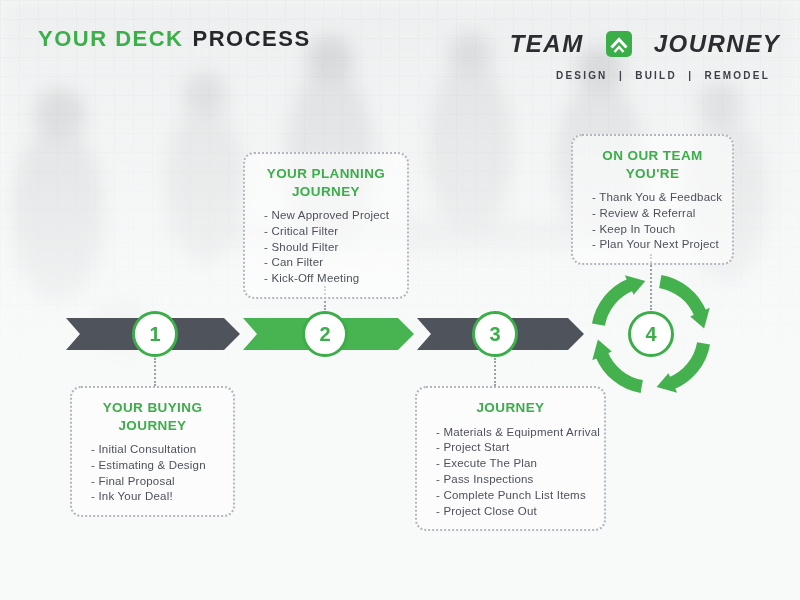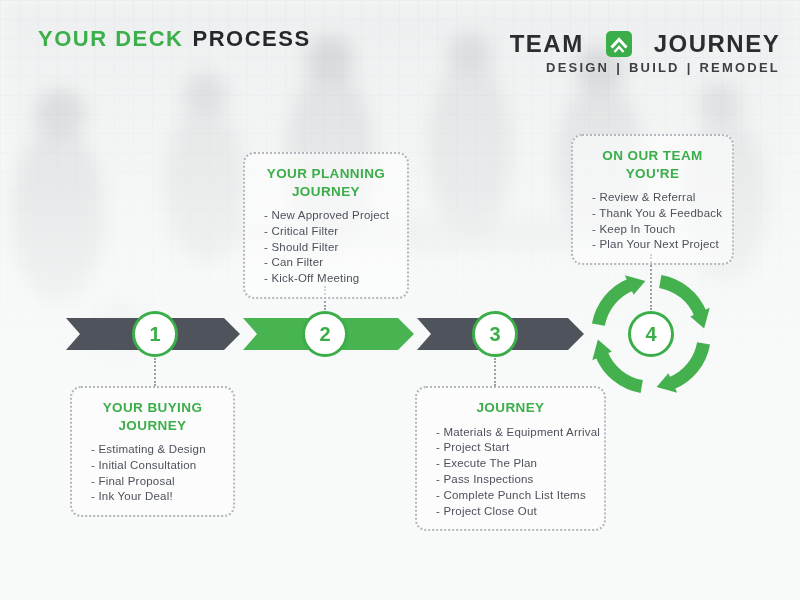--- a/index.html
+++ b/index.html
@@ -47,26 +47,26 @@
       #f8f9f9 74%);
   }
   
   .page-title{
     position:absolute;left:38px;top:26px;z-index:10;
     font-size:22px;font-weight:bold;letter-spacing:1.5px;white-space:nowrap;
   }
   .t-green{color:#3baf49;}
   .t-dark{color:#26272b;margin-left:9px;}
   .logo{position:absolute;left:556px;top:30px;width:214px;z-index:10;text-align:center;}
-  .logo-row{display:flex;align-items:center;justify-content:center;gap:22px;}
+  .logo-row{display:flex;align-items:center;justify-content:center;gap:22px;font-style:italic;}
   .logo-word{font-size:24px;font-weight:bold;color:#2b2d31;letter-spacing:1.5px;}
   .logo-mark{width:26px;height:26px;flex:0 0 auto;}
   .logo-suffix{font-size:7px;font-weight:bold;color:#2b2d31;letter-spacing:1px;align-self:flex-end;margin:0 0 4px -2px;}
-  .logo-tagline{margin-top:2px;display:flex;justify-content:center;gap:7px;
-    font-size:13px;font-weight:bold;letter-spacing:2.2px;color:#3c3f45;}
+  .logo-tagline{margin-top:12px;display:flex;justify-content:space-between;gap:7px;
+    font-size:10px;font-weight:bold;letter-spacing:2.2px;color:#3c3f45;}
   
   .seg{position:absolute;top:318px;height:32px;z-index:4;}
   .seg-dark{background:#4f535b;}
   .seg-green{background:#47b351;}
   .seg-shape{clip-path:polygon(0 0, calc(100% - 16px) 0, 100% 50%, calc(100% - 16px) 100%, 0 100%, 14px 50%);}
   #seg1{left:66px;width:174px;}
   #seg2{left:243px;width:171px;}
   #seg3{left:417px;width:167px;}
   .cycle-svg{position:absolute;left:581px;top:264px;width:140px;height:140px;z-index:4;}
   .step{
@@ -172,35 +172,35 @@
       <div class="jitem">- Kick-Off Meeting</div>
     </div>
 </div>
 
 <div id="box-team" class="jbox">
   <div class="jtitle">
     <div>ON OUR TEAM</div>
     <div>YOU'RE</div>
   </div>
   <div class="jitems">
+      <div class="jitem">- Thank You &amp; Feedback</div>
       <div class="jitem">- Review &amp; Referral</div>
-      <div class="jitem">- Thank You &amp; Feedback</div>
       <div class="jitem">- Keep In Touch</div>
       <div class="jitem">- Plan Your Next Project</div>
     </div>
 </div>
 
 <div id="box-buying" class="jbox">
   <div class="jtitle">
     <div>YOUR BUYING</div>
     <div>JOURNEY</div>
   </div>
   <div class="jitems">
+      <div class="jitem">- Initial Consultation</div>
       <div class="jitem">- Estimating &amp; Design</div>
-      <div class="jitem">- Initial Consultation</div>
       <div class="jitem">- Final Proposal</div>
       <div class="jitem">- Ink Your Deal!</div>
     </div>
 </div>
 
 <div id="box-construction" class="jbox">
   <div class="jtitle">
     <div>JOURNEY</div>
   </div>
   <div class="jitems">

